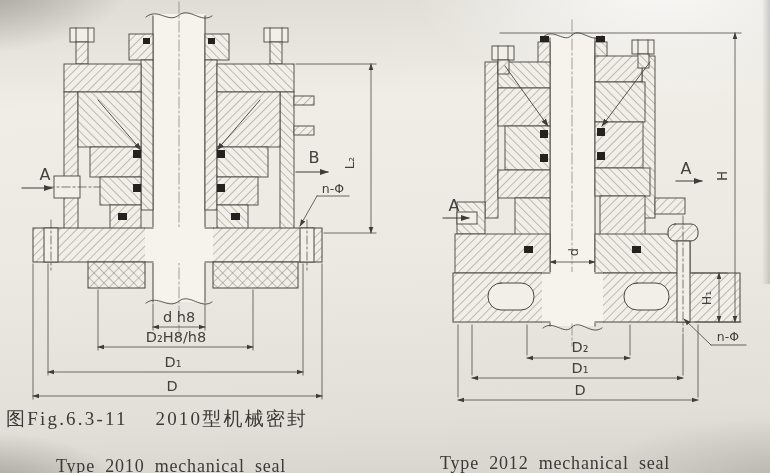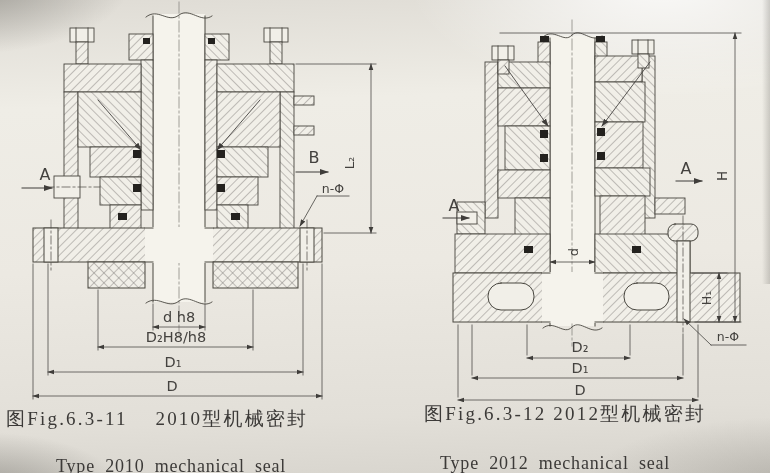--- a/index.html
+++ b/index.html
@@ -238,16 +238,15 @@
       <text transform="translate(711,298) rotate(-90)" font-size="12.5" text-anchor="middle">H₁</text>
       <text x="580" y="352" font-size="14.5" text-anchor="middle">D₂</text>
       <text x="580" y="373" font-size="14.5" text-anchor="middle">D₁</text>
       <text x="580" y="395" font-size="14.5" text-anchor="middle">D</text>
     </g>
   </g>
 </svg>
 
 <div class="cap cap-zh" style="left:6px;top:406px;">图Fig.6.3-11    2010型机械密封</div>
 <div class="cap cap-en" style="left:56px;top:433px;">Type 2010 mechanical seal</div>
-<div class="cap cap-zh" style="left:424px;top:401px;">图Fig.6.3-12 2012型机械密封</div>
 <div class="cap cap-en" style="left:440px;top:430px;">Type 2012 mechanical seal</div>
 
 </div>
 
 </body></html>

